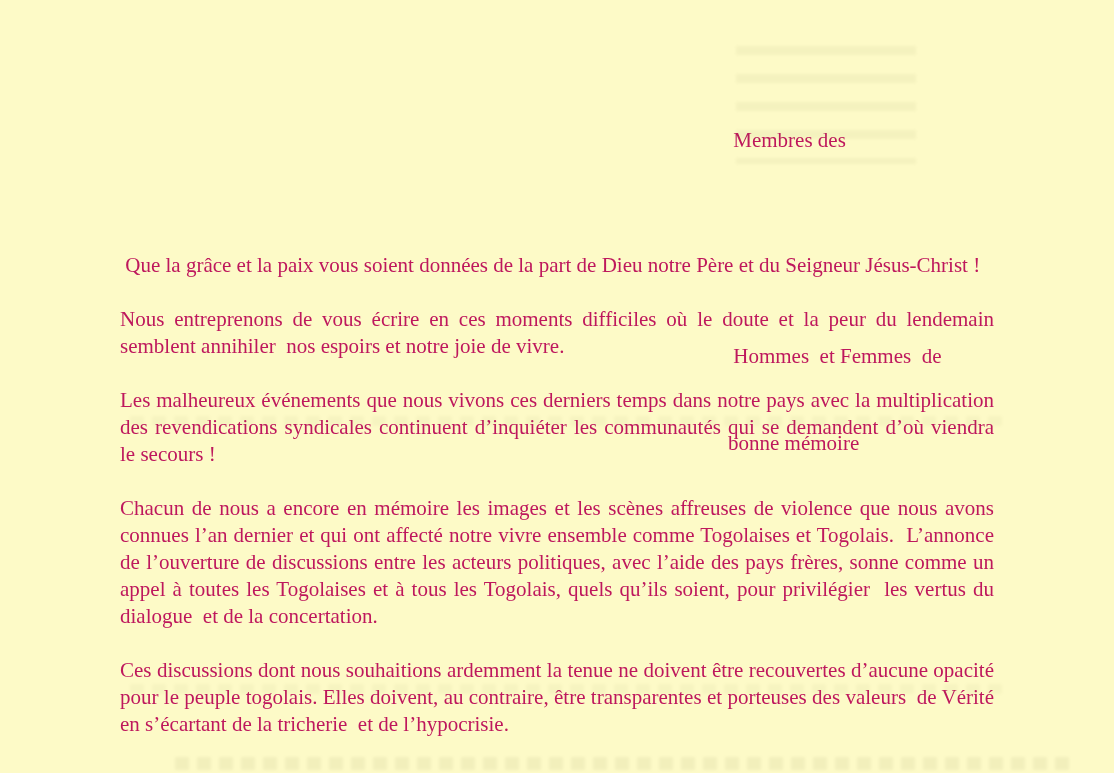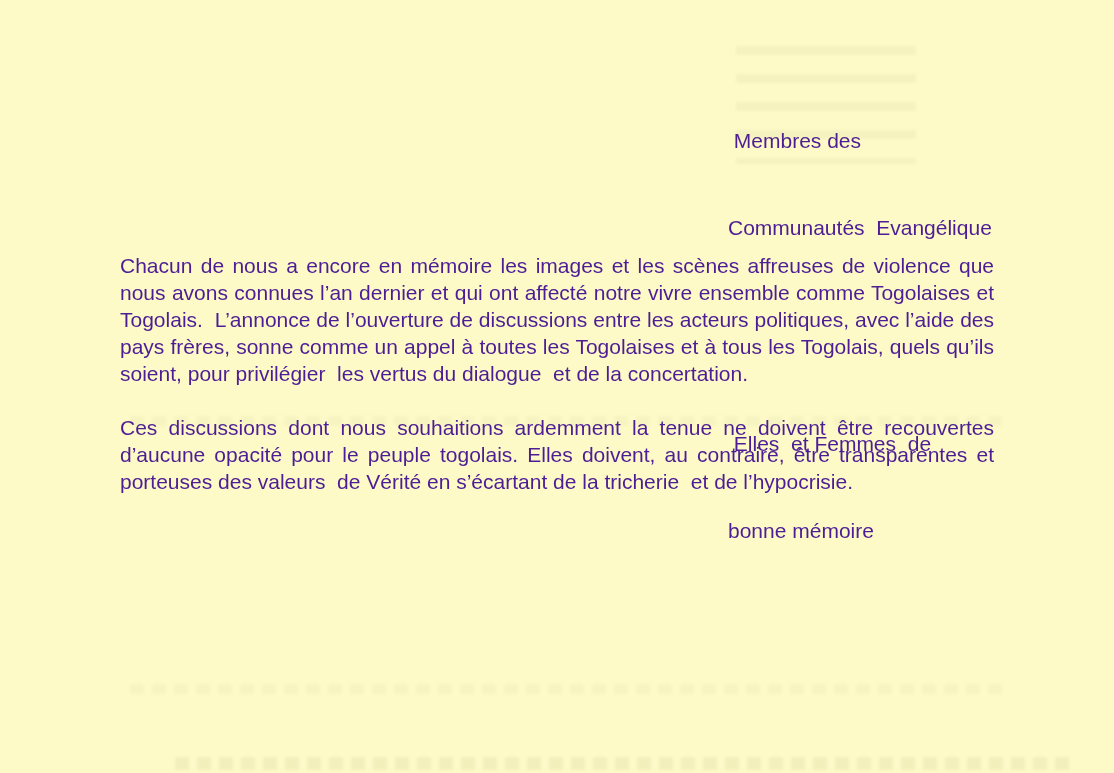--- a/index.html
+++ b/index.html
@@ -6,22 +6,22 @@
     margin: 0;
     padding: 0;
     background: #e8e8e8;
   }
   .page {
     position: relative;
     width: 1114px;
     height: 773px;
     background: #fdfac7;
     overflow: hidden;
-    font-family: Liberation Sans, sans-serif;
-    color: #4c1d95;
+    font-family: Liberation Serif, serif;
+    color: #be185d;
   }
   .recipient-block {
     position: absolute;
     left: 728px;
     top: 10px;
     width: 266px;
     font-size: 21px;
     line-height: 29px;
     white-space: pre-wrap;
   }
@@ -70,29 +70,31 @@
   .smudge-bottom { left: 175px; top: 757px; width: 900px; height: 13px; opacity: 0.08; }
 </style>
 </head>
 <body>
 
 <div class="page">
 
   <div class="recipient-block">
     <div class="recipient-group1">
       <div class="recipient-line"> Membres des</div>
-      <div class="recipient-line">Communautés  Evangélique</div>
     </div>
     <div class="recipient-group2">
-      <div class="recipient-line"> Elles  et Femmes  de</div>
+      <div class="recipient-line"> Hommes  et Femmes  de</div>
       <div class="recipient-line">bonne mémoire</div>
     </div>
   </div>
 
   <div class="letter-body">
+    <p> Que la grâce et la paix vous soient données de la part de Dieu notre Père et du Seigneur Jésus-Christ !</p>
+    <p>Nous entreprenons de vous écrire en ces moments difficiles où le doute et la peur du lendemain semblent annihiler  nos espoirs et notre joie de vivre.</p>
+    <p>Les malheureux événements que nous vivons ces derniers temps dans notre pays avec la multiplication des revendications syndicales continuent d’inquiéter les communautés qui se demandent d’où viendra  le secours !</p>
     <p>Chacun de nous a encore en mémoire les images et les scènes affreuses de violence que nous avons connues l’an dernier et qui ont affecté notre vivre ensemble comme Togolaises et Togolais.  L’annonce de l’ouverture de discussions entre les acteurs politiques, avec l’aide des pays frères, sonne comme un appel à toutes les Togolaises et à tous les Togolais, quels qu’ils soient, pour privilégier  les vertus du dialogue  et de la concertation.</p>
     <p>Ces discussions dont nous souhaitions ardemment la tenue ne doivent être recouvertes d’aucune opacité pour le peuple togolais. Elles doivent, au contraire, être transparentes et porteuses des valeurs  de Vérité en s’écartant de la tricherie  et de l’hypocrisie.</p>
   </div>
 
   <div class="smudge smudge-header"></div>
   <div class="smudge smudge-mid"></div>
   <div class="smudge smudge-lower"></div>
   <div class="smudge smudge-bottom"></div>
 
 </div>

